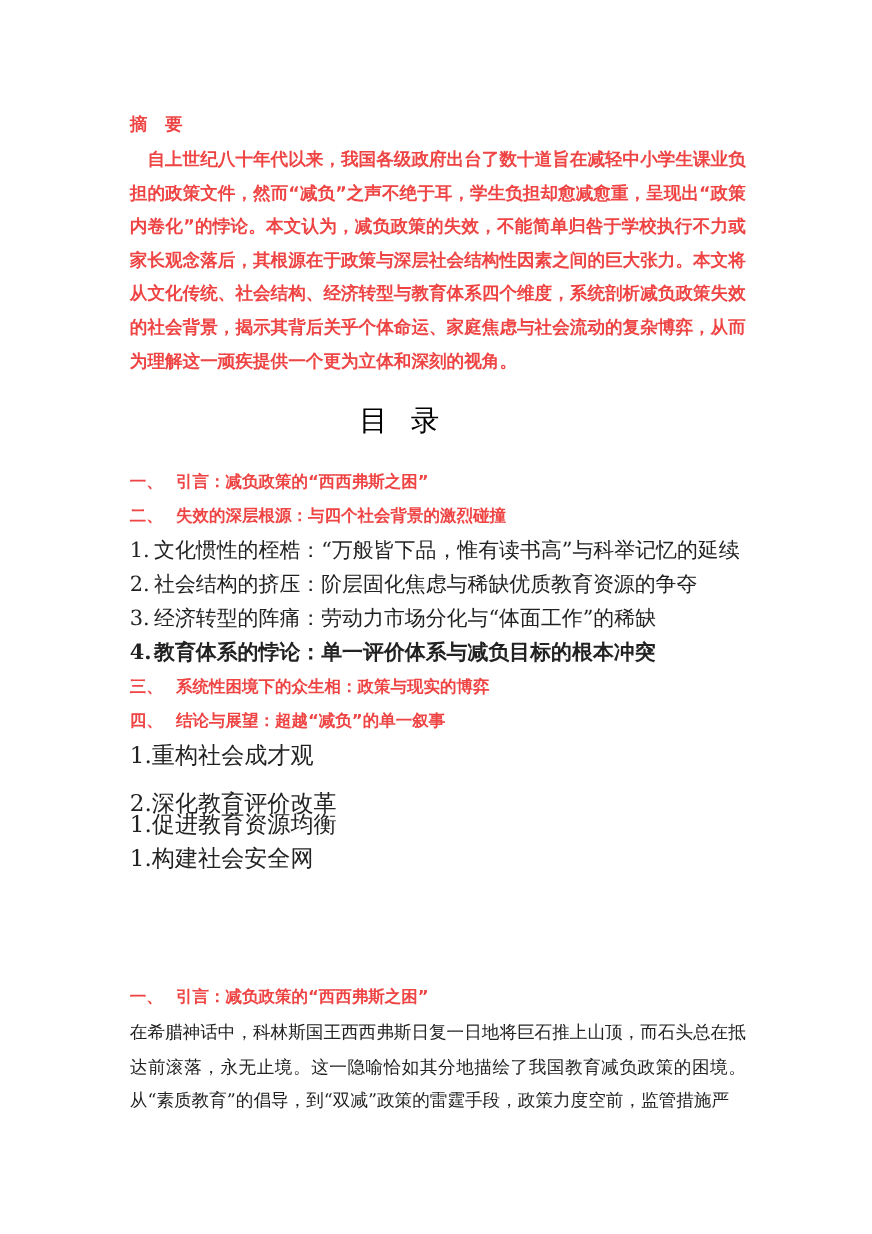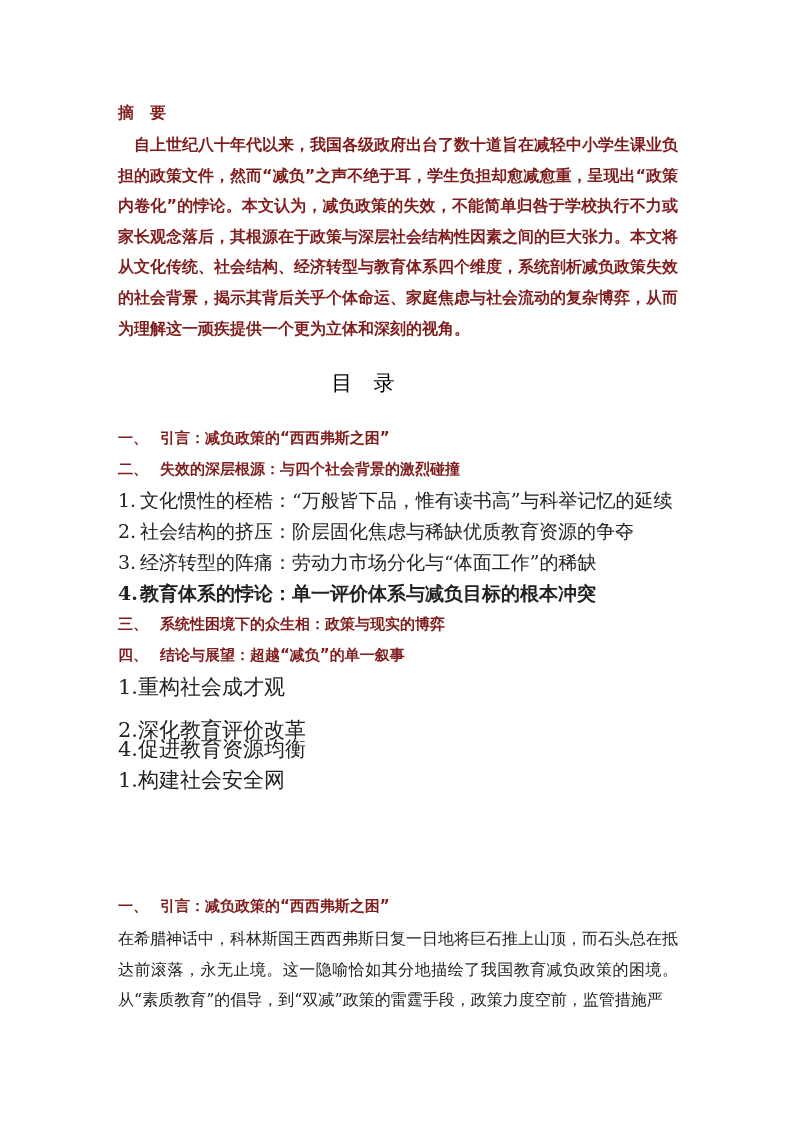--- a/index.html
+++ b/index.html
@@ -1,24 +1,24 @@
 <!DOCTYPE html>
 <html><head>
   <meta charset="utf-8">
   <style>
     html, body { margin: 0; padding: 0; background: #ffffff; }
     body { width: 793px; height: 1122px; position: relative; overflow: hidden; }
     .page { position: absolute; left: 0; top: 0; width: 793px; height: 1122px; background: #fff; }
-    .bold { font-family: "DejaVu Sans", "Liberation Sans", sans-serif; font-weight: bold; color: #7f1d1d; }
+    .bold { font-family: "DejaVu Sans", "Liberation Sans", sans-serif; font-weight: bold; color: #ef4444; }
     .serif { font-family: "DejaVu Serif", "Liberation Serif", serif; color: #222; }
     .line { position: absolute; left: 118px; white-space: nowrap; font-size: 16px; line-height: 20px; }
     .abstract-heading { top: 103px; letter-spacing: 0; }
     .abstract-heading .gap { display: inline-block; width: 16px; }
     .abstract-para { position: absolute; left: 118px; top: 130px; width: 560px; font-size: 16px; line-height: 30.6px; text-indent: 16px; text-align: justify; }
-    .toc-title { position: absolute; left: 0; width: 726px; top: 369px; text-align: center; font-size: 21px; line-height: 28px; }
+    .toc-title { position: absolute; left: 0; width: 726px; top: 369px; text-align: center; font-size: 26px; line-height: 28px; }
     .toc-title .gap { display: inline-block; width: 21px; }
     .toc-h { font-size: 15px; }
     .toc-h .num { display: inline-block; width: 42px; }
     .toc-sub { font-size: 19px; }
     .toc-sub .num { display: inline-block; width: 22px; }
     .toc-plain { font-size: 21px; }
     .sec-heading { font-size: 15px; }
     .sec-heading .num { display: inline-block; width: 42px; }
     .body-para { position: absolute; left: 118px; top: 924px; width: 560px; font-size: 16px; line-height: 30.6px; text-align: justify; }
   </style>
@@ -56,21 +56,21 @@
     <span class="num">4.</span><span>教育体系的悖论：单一评价体系与减负目标的根本冲突</span>
   </div>
   <div class="line bold toc-h" style="top:614px;">
     <span class="num">三、</span><span>系统性困境下的众生相：政策与现实的博弈</span>
   </div>
   <div class="line bold toc-h" style="top:645px;">
     <span class="num">四、</span><span>结论与展望：超越“减负”的单一叙事</span>
   </div>
   <div class="line serif toc-plain" style="top:677px;">1.重构社会成才观</div>
   <div class="line serif toc-plain" style="top:708px;margin-top:12px;">2.深化教育评价改革</div>
-  <div class="line serif toc-plain" style="top:739px;">4.促进教育资源均衡</div>
+  <div class="line serif toc-plain" style="top:739px;">1.促进教育资源均衡</div>
   <div class="line serif toc-plain" style="top:770px;">1.构建社会安全网</div>
 
   <div class="line bold sec-heading" style="top:896px;">
     <span class="num">一、</span><span>引言：减负政策的“西西弗斯之困”</span>
   </div>
 
   <div class="body-para serif">在希腊神话中，科林斯国王西西弗斯日复一日地将巨石推上山顶，而石头总在抵达前滚落，永无止境。这一隐喻恰如其分地描绘了我国教育减负政策的困境。从“素质教育”的倡导，到“双减”政策的雷霆手段，政策力度空前，监管措施严</div>
 
 </div>
 

